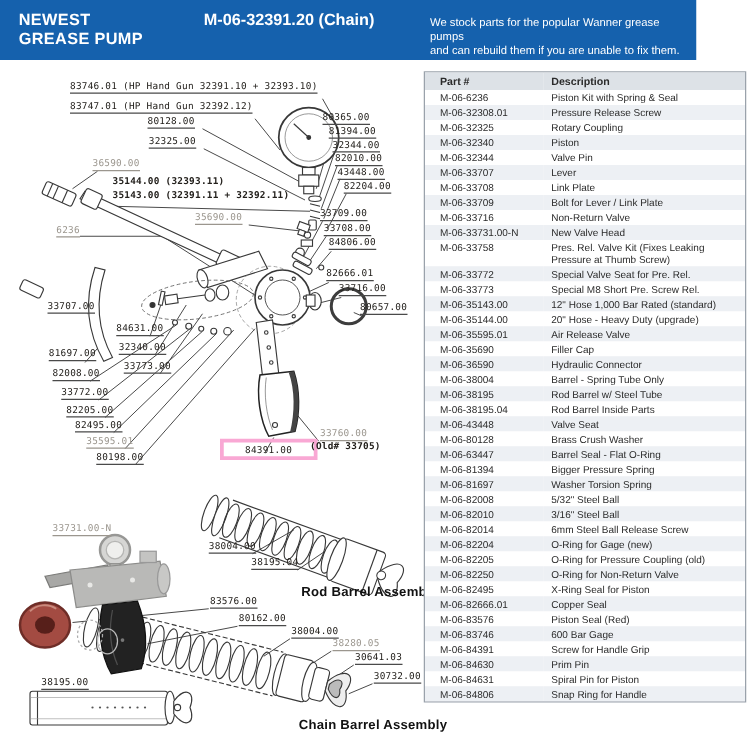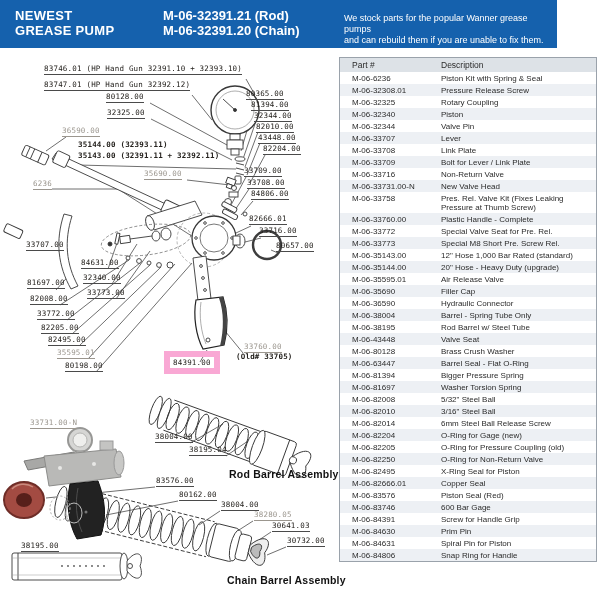--- a/index.html
+++ b/index.html
@@ -8,47 +8,46 @@
     --callout-text:#23201c; --callout-muted:#9b968e; --seal-red:#a34b42;
   }
   *{box-sizing:border-box;margin:0;padding:0}
   body{width:600px;height:600px;background:#fff;font-family:"Liberation Sans",sans-serif;position:relative;overflow:hidden}
   
   .header{position:absolute;left:0;top:0;width:557px;height:48px;background:var(--header-bg);color:var(--header-text);display:flex;align-items:center}
   .hdr-title{position:absolute;left:15px;top:8px;font-size:13px;font-weight:bold;line-height:15px;letter-spacing:.3px}
   .hdr-models{position:absolute;left:163px;top:8px;font-size:13px;font-weight:bold;line-height:15px}
   .hdr-note{position:absolute;left:344px;top:13px;font-size:9px;font-weight:normal;line-height:11px}
   
-  .diagram{position:absolute;left:0;top:48px;width:340px;height:464px}
+  .diagram{position:absolute;left:12px;top:48px;width:340px;height:464px}
   .diagram svg{position:absolute;left:0;top:-48px}
   .co{position:absolute;font:7.5px "DejaVu Sans Mono",monospace;color:var(--callout-text);border-bottom:1px solid #4a4a4a;padding-bottom:1px;white-space:nowrap;letter-spacing:.2px}
   .co.gray{color:var(--callout-muted);border-bottom-color:var(--callout-muted)}
   .co.bold{font-weight:bold;border-bottom:none}
-  .co.boxed{border:6px solid #f9a8d4;padding:1px 3px}
+  .co.boxed{border:3px solid #f9a8d4;padding:1px 17px}
   .co.assembly{font:bold 10.5px "Liberation Sans",sans-serif;color:#111;border-bottom:none}
   
   .tablewrap{position:absolute;left:339px;top:57px;width:258px;border:1px solid var(--table-border);background:#fff}
   table{border-collapse:collapse;width:100%;font-size:8px;line-height:9px;color:#2b2b2b}
-  th{background:var(--table-header-bg);text-align:left;font-weight:normal;padding:2.5px 4px 2.5px 12px;font-size:8.5px}
+  th{background:var(--table-header-bg);text-align:left;font-weight:bold;padding:2.5px 4px 2.5px 12px;font-size:8.5px}
   th:last-child{padding-left:6px}
   td{padding:1.5px 4px 1.5px 12px;vertical-align:top}
   td:first-child{white-space:nowrap;width:95px}
   td:last-child{padding-left:6px}
   tbody tr:nth-child(even){background:var(--table-row-alt)}
 </style>
 </head>
 <body>
 
 <div class="header">
   <div class="hdr-title">
     <div>NEWEST</div>
     <div>GREASE PUMP</div>
   </div>
   <div class="hdr-models">
-    <div>M-06-32391.21 (Rod)</div>
     <div>M-06-32391.20 (Chain)</div>
   </div>
   <div class="hdr-note">
     <div>We stock parts for the popular Wanner grease pumps</div>
     <div>and can rebuild them if you are unable to fix them.</div>
   </div>
 </div>
 
 <div class="diagram">
   <svg width="340" height="600" viewBox="0 0 340 600">
@@ -380,24 +379,20 @@
         </tr>
         <tr>
           <td>M-06-33731.00-N</td>
           <td>New Valve Head</td>
         </tr>
         <tr>
           <td>M-06-33758</td>
           <td>Pres. Rel. Valve Kit (Fixes Leaking Pressure at Thumb Screw)</td>
         </tr>
         <tr>
-          <td>M-06-33760.00</td>
-          <td>Plastic Handle - Complete</td>
-        </tr>
-        <tr>
           <td>M-06-33772</td>
           <td>Special Valve Seat for Pre. Rel.</td>
         </tr>
         <tr>
           <td>M-06-33773</td>
           <td>Special M8 Short Pre. Screw Rel.</td>
         </tr>
         <tr>
           <td>M-06-35143.00</td>
           <td>12" Hose 1,000 Bar Rated (standard)</td>
@@ -418,20 +413,24 @@
           <td>M-06-36590</td>
           <td>Hydraulic Connector</td>
         </tr>
         <tr>
           <td>M-06-38004</td>
           <td>Barrel - Spring Tube Only</td>
         </tr>
         <tr>
           <td>M-06-38195</td>
           <td>Rod Barrel w/ Steel Tube</td>
+        </tr>
+        <tr>
+          <td>M-06-38195.04</td>
+          <td>Rod Barrel Inside Parts</td>
         </tr>
         <tr>
           <td>M-06-43448</td>
           <td>Valve Seat</td>
         </tr>
         <tr>
           <td>M-06-80128</td>
           <td>Brass Crush Washer</td>
         </tr>
         <tr>

